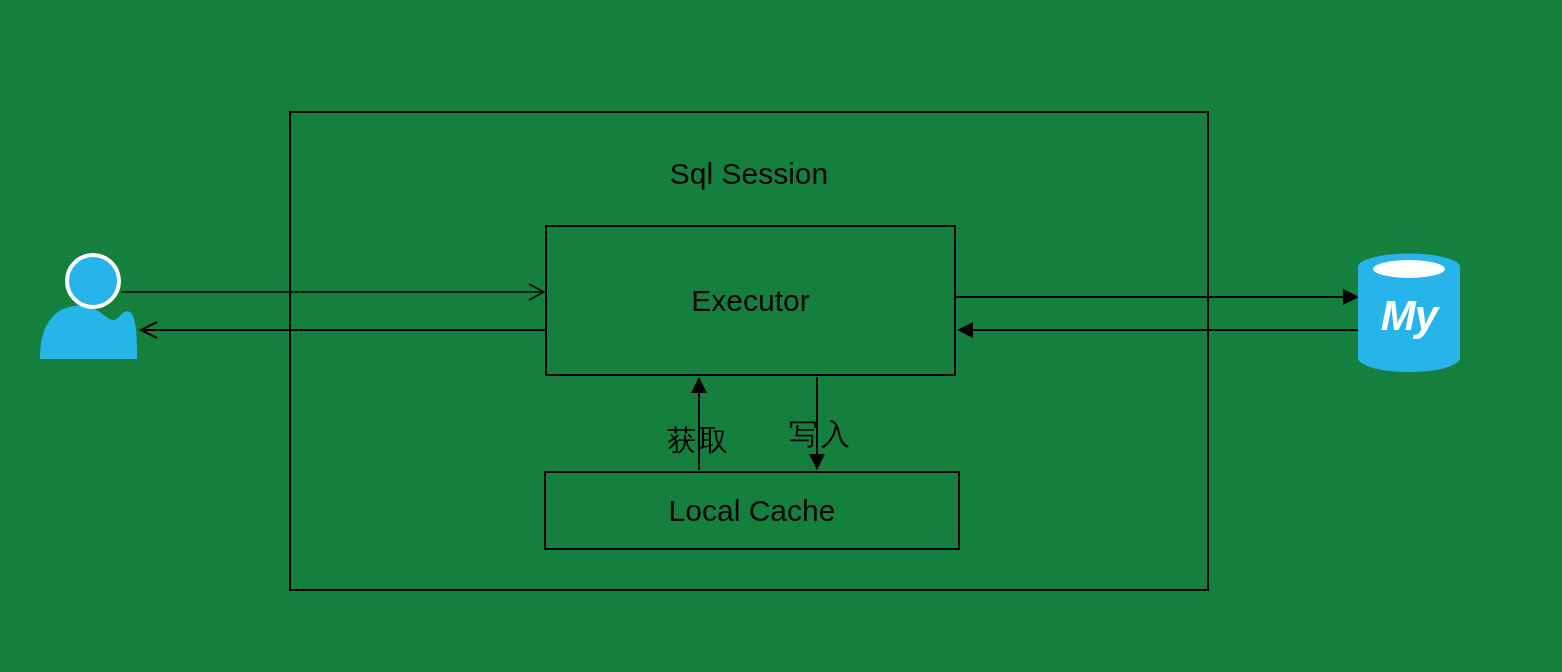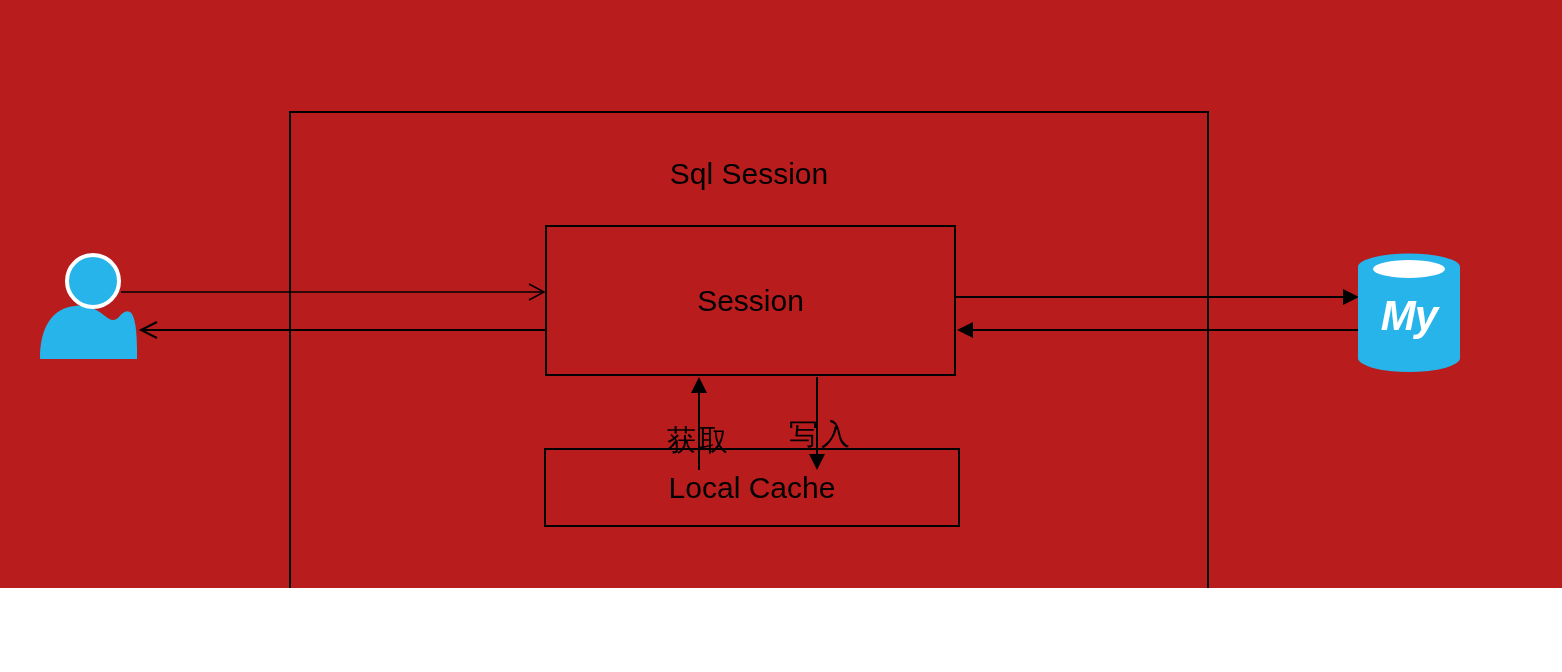--- a/index.html
+++ b/index.html
@@ -4,22 +4,22 @@
 <style>
   html, body {
     margin: 0;
     padding: 0;
     background: #ffffff;
     font-family: "Liberation Sans", "DejaVu Sans", sans-serif;
   }
   .canvas {
     position: relative;
     width: 1562px;
-    height: 588px;
-    background: #b91c1c;
+    height: 672px;
+    background: #15803d;
     overflow: hidden;
   }
   .layer {
     position: absolute;
     left: 0; top: 0;
     width: 1562px;
     height: 672px;
   }
   .box {
     position: absolute;
@@ -30,21 +30,21 @@
   .sql-session {
     left: 289px; top: 111px;
     width: 920px; height: 480px;
   }
   .executor {
     left: 545px; top: 225px;
     width: 411px; height: 151px;
     display: flex; align-items: center; justify-content: center;
   }
   .local-cache {
-    left: 544px; top: 448px;
+    left: 544px; top: 471px;
     width: 416px; height: 79px;
     display: flex; align-items: center; justify-content: center;
   }
   .node-label {
     font-size: 30px;
     color: #000000;
     white-space: nowrap;
   }
   .session-title {
     position: absolute;
@@ -125,21 +125,21 @@
     <g>
       <path d="M1358 267 A51 13.5 0 0 1 1460 267 L1460 358 A51 14 0 0 1 1358 358 Z" fill="#27b4ea"></path>
       <ellipse cx="1409" cy="269" rx="36" ry="9" fill="#ffffff"></ellipse>
     </g>
   </svg>
 
   <div class="box sql-session"></div>
   <div class="session-title">Sql Session</div>
 
   <div class="box executor">
-    <span class="node-label">Session</span>
+    <span class="node-label">Executor</span>
   </div>
 
   <div class="box local-cache">
     <span class="node-label">Local Cache</span>
   </div>
 
   <div class="edge-label fetch">获取</div>
   <div class="edge-label write">写入</div>
 
   <div class="mysql-text">My</div>

